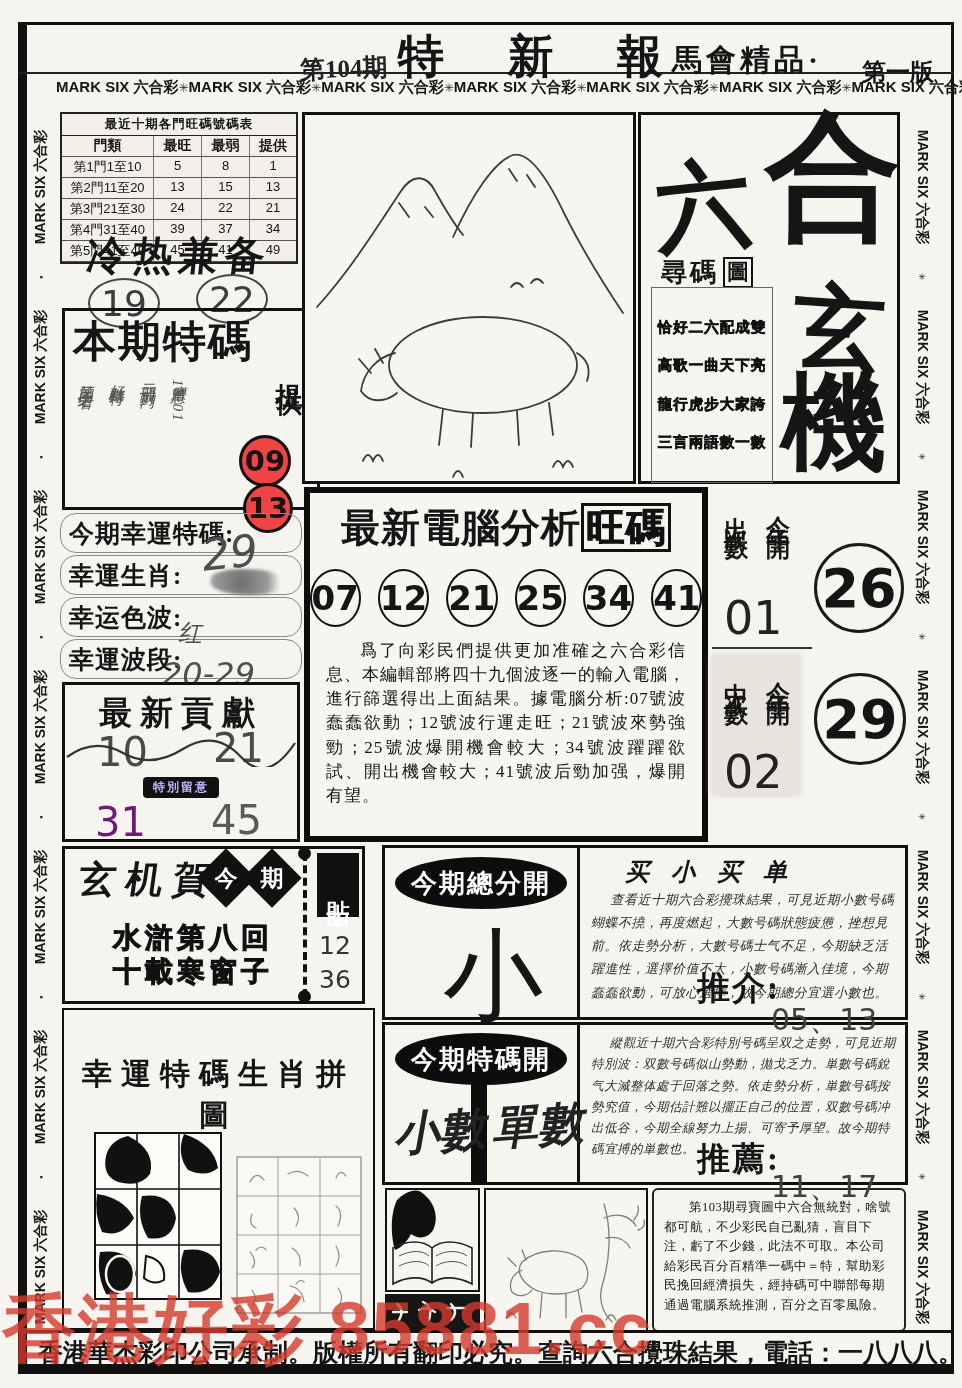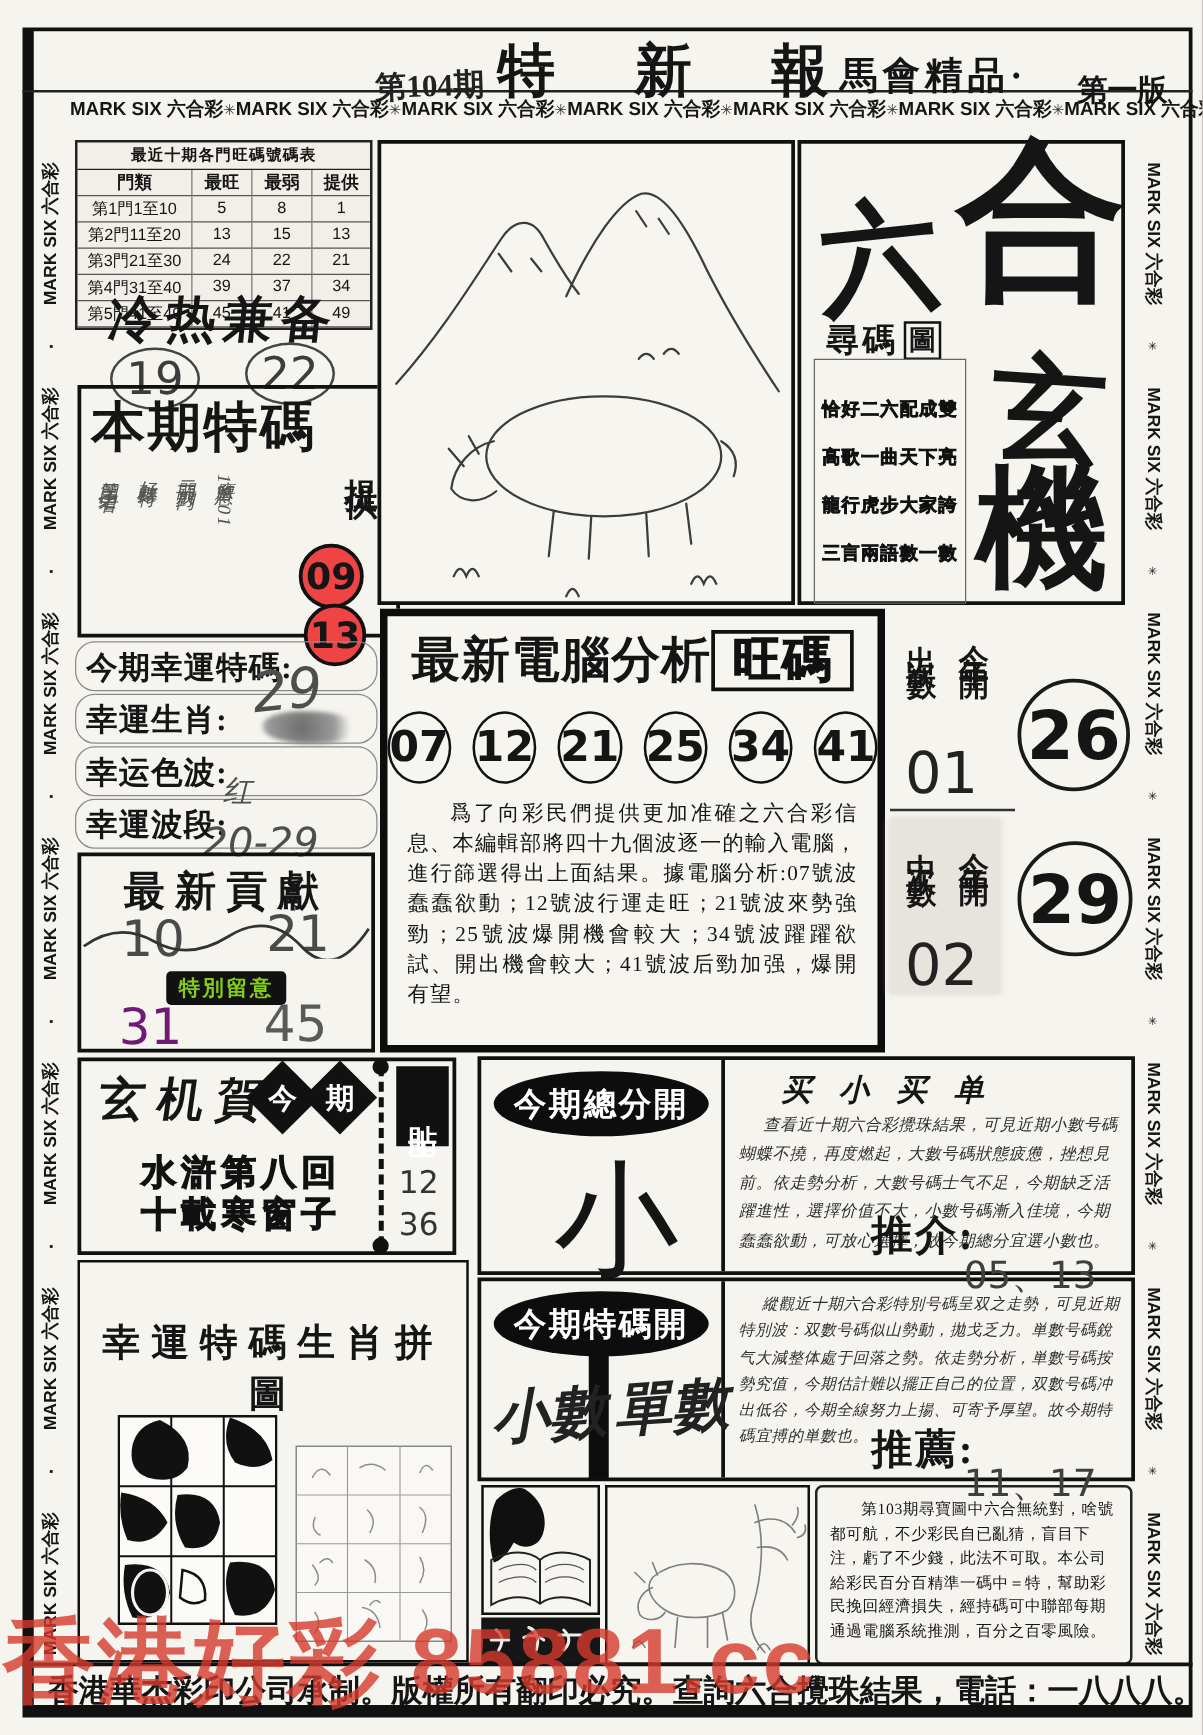--- a/index.html
+++ b/index.html
@@ -57,22 +57,22 @@
              display:flex;align-items:center;padding-left:8px}
   .lucky-row b{font-size:25px;font-weight:900;letter-spacing:1px;white-space:nowrap}
   .hand{color:#4e4e4e;font-style:italic;font-family:"DejaVu Sans",sans-serif}
   .smudge{width:78px;height:26px;border-radius:45% 60% 50% 55%;
           background:radial-gradient(circle at 40% 50%,#6e6e6e 0%,#9a9a9a 55%,rgba(170,170,170,0) 80%);
           filter:blur(1.5px)}
   
   .contrib{left:62px;top:682px;width:238px;height:160px;border:3px solid #111}
   .contrib-title{text-align:center;font-size:33px;font-weight:900;letter-spacing:8px;margin-top:6px}
   .contrib .num{position:absolute;font-size:40px;color:#4a4a4a;font-family:"DejaVu Sans",sans-serif}
-  .contrib-note{position:absolute;left:50%;transform:translateX(-50%);top:92px;background:#111;color:#84cc16;
-                font-size:17px;font-weight:900;padding:2px 10px;border-radius:4px;letter-spacing:2px;white-space:nowrap}
+  .contrib-note{position:absolute;left:50%;transform:translateX(-50%);top:92px;background:#111;color:#c4b5fd;
+                font-size:12px;font-weight:900;padding:2px 10px;border-radius:4px;letter-spacing:2px;white-space:nowrap}
   
   .congrats{left:62px;top:846px;width:303px;height:158px;border:3px solid #111}
   .cg-title{position:absolute;left:14px;top:6px;font-size:37px;font-weight:900;letter-spacing:10px;transform:skewX(-8deg)}
   .diamond{position:absolute;width:42px;height:42px;background:#111;transform:rotate(45deg);
            display:flex;align-items:center;justify-content:center}
   .diamond span{transform:rotate(-45deg);color:#fff;font-size:23px;font-weight:900}
   .cg-line{position:absolute;left:22px;width:212px;text-align:center;font-size:28px;font-weight:900;letter-spacing:4px;
            -webkit-text-stroke:1px #111}
   .cg-dash{position:absolute;left:238px;top:4px;bottom:4px;border-left:4px dashed #111}
   .cg-dot{position:absolute;left:233px;width:13px;height:13px;border-radius:50%;background:#111}
@@ -89,21 +89,21 @@
   .mystic .big{position:absolute;font-weight:900;line-height:1;font-family:"Liberation Serif",serif}
   .seal-row{position:absolute;left:20px;top:140px;display:flex;align-items:center;gap:4px}
   .seal-row .seal{font-size:26px;font-weight:900;letter-spacing:3px}
   .seal-row .sealbox{border:2.5px solid #111;font-size:22px;font-weight:900;padding:0 2px;line-height:1.2}
   .poem-box{position:absolute;left:10px;top:172px;width:122px;height:196px;border:1.5px solid #666;
             display:flex;flex-direction:column;justify-content:space-around;align-items:center;padding:20px 2px}
   .poem-box div{font-size:14.5px;font-weight:900;white-space:nowrap;letter-spacing:1px;-webkit-text-stroke:.6px #111}
   
   .computer{left:304px;top:487px;width:404px;height:355px;border:6px solid #0d0d0d;background:#f7f5f0}
   .cp-title{text-align:center;margin-top:8px;font-size:39px;font-weight:900;letter-spacing:1px;white-space:nowrap}
-  .cp-title .boxed{border:3px solid #111;padding:0 14px;-webkit-text-stroke:1px #111}
+  .cp-title .boxed{border:3px solid #111;padding:0 2px;-webkit-text-stroke:1px #111}
   .cp-balls{display:flex;justify-content:center;gap:17px;margin-top:14px}
   .cp-balls span{width:58px;height:58px;border:2.5px solid #111;border-radius:50%;display:flex;align-items:center;
                  justify-content:center;font-size:34px;font-weight:700;font-family:"DejaVu Sans",sans-serif}
   .cp-body{margin:12px 16px 0 16px;font-size:17px;line-height:1.42;text-align:justify;text-indent:2em;letter-spacing:1px}
   
   .stats{left:712px;top:487px;width:194px;height:355px}
   .vlabel{position:absolute;writing-mode:vertical-rl;font-size:24px;font-weight:900;letter-spacing:10px}
   .stat-val{position:absolute;font-size:46px;font-family:"DejaVu Sans",sans-serif;color:#222}
   .stat-ball{position:absolute;border:3px solid #1a1a1a;border-radius:50%;display:flex;align-items:center;
              justify-content:center;font-size:54px;font-weight:700;font-family:"DejaVu Sans",sans-serif}

